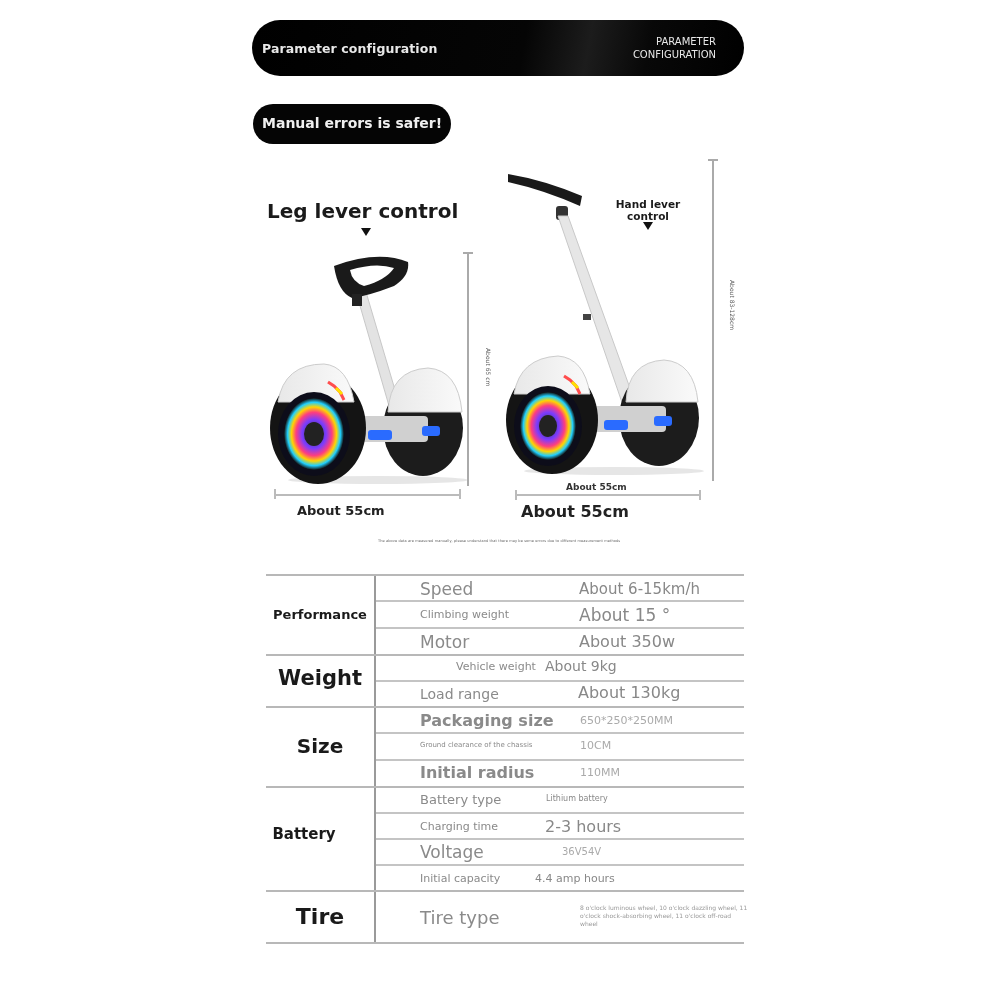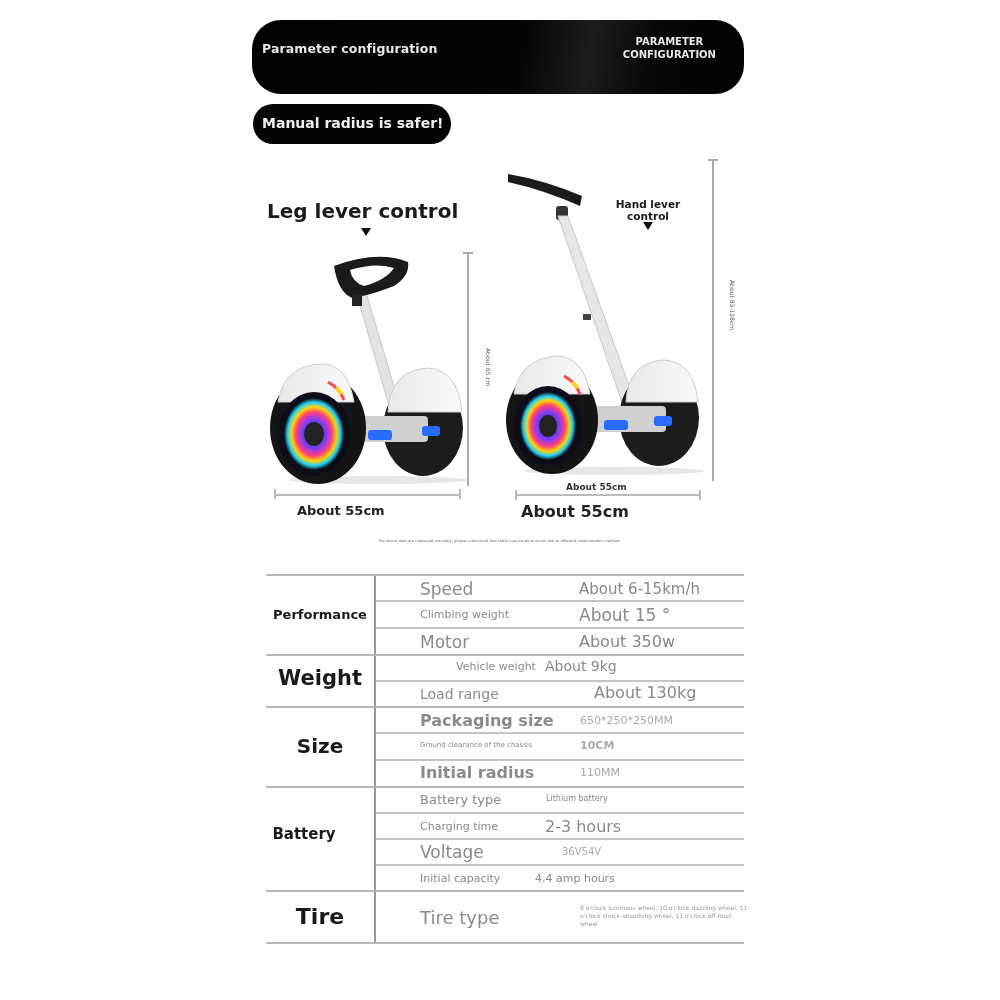--- a/index.html
+++ b/index.html
@@ -1,21 +1,21 @@
 <!DOCTYPE html>
 <html><head>
 <meta charset="utf-8">
 <style>
   html, body { margin:0; padding:0; background:#ffffff; }
   body { width:1000px; height:1000px; position:relative; overflow:hidden; font-family:"DejaVu Sans", sans-serif; color:#111; }
 
-  .banner { position:absolute; left:252px; top:20px; width:492px; height:74px; border-radius:29px;
+  .banner { position:absolute; left:252px; top:20px; width:492px; height:56px; border-radius:29px;
     background:linear-gradient(100deg,#000 0%,#050505 55%,#1c1c1c 68%,#080808 80%,#000 100%); }
   .banner .left { position:absolute; left:10px; top:21px; color:#e8e8e8; font-size:12.5px; font-weight:bold; letter-spacing:0.1px; }
-  .banner .right { position:absolute; right:28px; top:15px; color:#e8e8e8; font-size:10px; line-height:13px; text-align:center;font-weight:bold; }
+  .banner .right { position:absolute; right:28px; top:15px; color:#e8e8e8; font-size:10px; line-height:13px; text-align:right; }
 
   .pill { position:absolute; left:253px; top:104px; width:198px; height:40px; border-radius:20px; background:#050505; }
   .pill span { position:absolute; left:9px; top:11px; color:#f0f0f0; font-size:14px; font-weight:bold; }
 
   .leg-title { position:absolute; left:267px; top:199px; font-size:20px; font-weight:bold; color:#1a1a1a; }
   .hand-title { position:absolute; left:608px; top:198px; width:80px; text-align:center; font-size:10.5px; font-weight:bold; line-height:12px; color:#1a1a1a; }
   .arrow { position:absolute; width:0; height:0; border-left:5px solid transparent; border-right:5px solid transparent; border-top:8px solid #111; }
 
   .vline { position:absolute; width:2px; background:#aaa; }
   .vcap { position:absolute; height:2px; width:10px; background:#aaa; }
@@ -44,21 +44,21 @@
 
 <div class="banner">
   <span class="left">Parameter configuration</span>
   <div class="right">
     <div>PARAMETER</div>
     <div>CONFIGURATION</div>
   </div>
 </div>
 
 <div class="pill">
-  <span>Manual radius is safer!</span>
+  <span>Manual errors is safer!</span>
 </div>
 
 <div class="leg-title">Leg lever control</div>
 <div class="arrow" style="left:361px; top:228px;"></div>
 
 <svg class="scooter" style="left:268px; top:252px;" width="200" height="232" viewBox="0 0 200 232">
   <defs>
     <radialGradient id="rg1" cx="50%" cy="50%" r="50%">
       <stop offset="0%" stop-color="#333"></stop>
         <stop offset="40%" stop-color="#7a3cff"></stop>
@@ -187,27 +187,27 @@
   <div class="val" style="left:313px; top:6px; font-size:15px;">About 6-15km/h</div>
   <div class="lab" style="left:154px; top:34px; font-size:11px;">Climbing weight</div>
   <div class="val" style="left:313px; top:31px; font-size:17px;">About 15 °</div>
   <div class="lab" style="left:154px; top:58px; font-size:17px;">Motor</div>
   <div class="val" style="left:313px; top:58px; font-size:16px;">About 350w</div>
 
   <div class="cat" style="top:92px; font-size:21px;">Weight</div>
   <div class="lab" style="left:154px; top:86px; font-size:11px;margin-left:36px;">Vehicle weight</div>
   <div class="val" style="left:279px; top:84px; font-size:14px;">About 9kg</div>
   <div class="lab" style="left:154px; top:112px; font-size:14px;">Load range</div>
-  <div class="val" style="left:312px; top:109px; font-size:16px;margin-left:16px;">About 130kg</div>
+  <div class="val" style="left:312px; top:109px; font-size:16px;">About 130kg</div>
 
   <div class="cat" style="top:160px; font-size:20px;">Size</div>
   <div class="lab" style="left:154px; top:137px; font-size:16px; font-weight:bold;">Packaging size</div>
   <div class="val" style="left:314px; top:140px; font-size:11px; color:#aaa;">650*250*250MM</div>
   <div class="lab" style="left:154px; top:167px; font-size:7px;">Ground clearance of the chassis</div>
-  <div class="val" style="left:314px; top:165px; font-size:11px; color:#aaa;font-weight:bold;">10CM</div>
+  <div class="val" style="left:314px; top:165px; font-size:11px; color:#aaa;">10CM</div>
   <div class="lab" style="left:154px; top:189px; font-size:16px; font-weight:bold;">Initial radius</div>
   <div class="val" style="left:314px; top:192px; font-size:11px; color:#aaa;">110MM</div>
 
   <div class="cat" style="top:251px; font-size:15px; left:-16px;">Battery</div>
   <div class="lab" style="left:154px; top:218px; font-size:13px;">Battery type</div>
   <div class="val" style="left:280px; top:220px; font-size:8px;">Lithium battery</div>
   <div class="lab" style="left:154px; top:246px; font-size:11px;">Charging time</div>
   <div class="val" style="left:279px; top:243px; font-size:16px;">2-3 hours</div>
   <div class="lab" style="left:154px; top:268px; font-size:17px;">Voltage</div>
   <div class="val" style="left:296px; top:272px; font-size:10px; color:#aaa;">36V54V</div>

